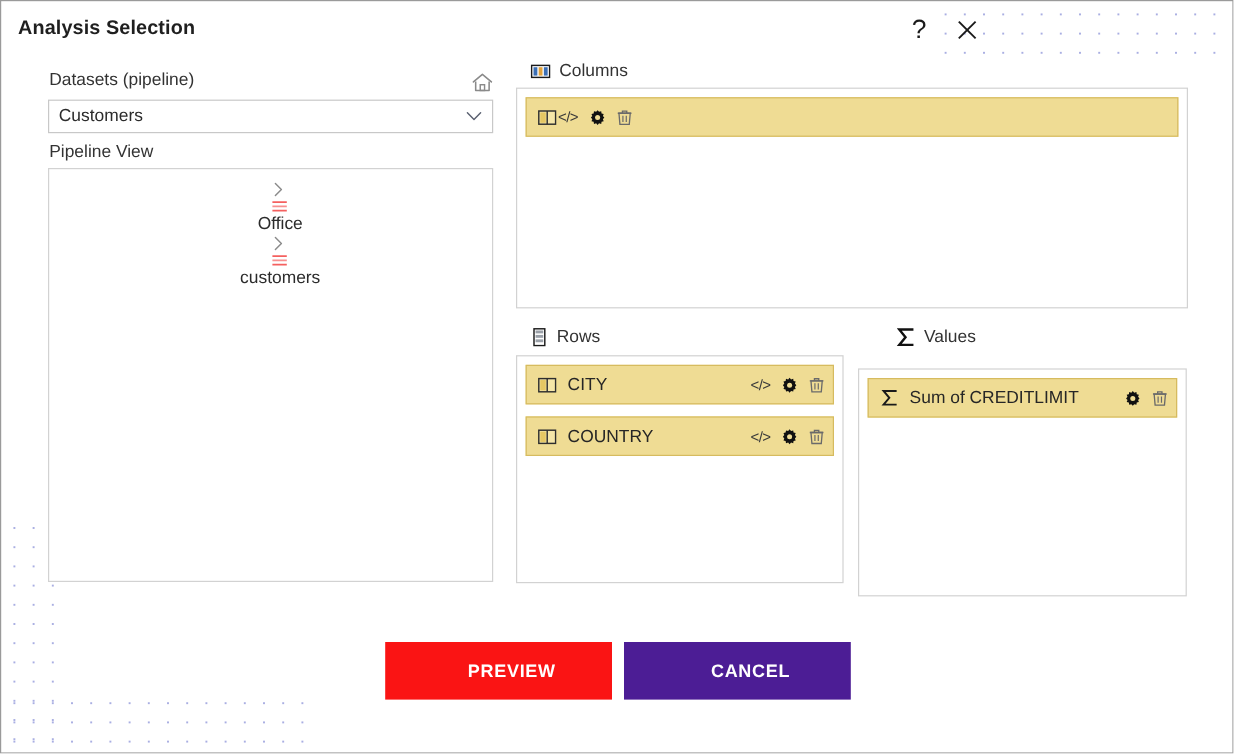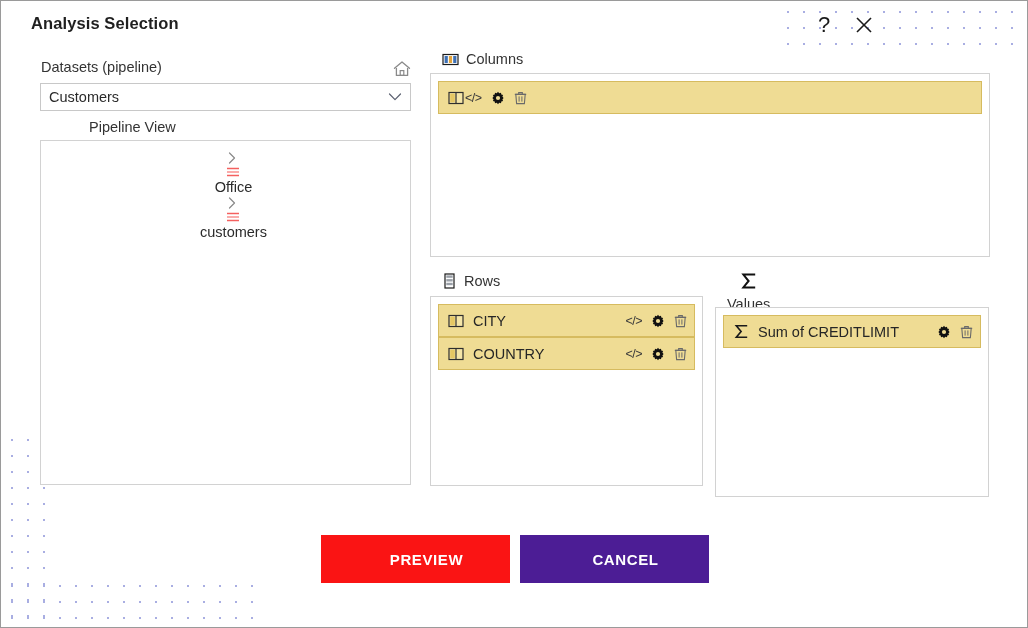--- a/index.html
+++ b/index.html
@@ -32,24 +32,23 @@
     opacity: .75;
     pointer-events: none;
   }
   #dots-tr { right: 0; top: 0; width: 250px; height: 52px; }
   #dots-bl-v { left: 0; top: 428px; width: 52px; height: 200px; }
   #dots-bl-h { left: 0; bottom: 0; width: 258px; height: 52px; }
 
   
   #title-bar {
     position: absolute;
-    left: 16px; top: 0;
+    left: 0; top: 0;
     width: 832px;
     height: 48px;
-    padding-left: 42px;
   }
   #page-title {
     position: absolute;
     left: 14px;
     top: 13px;
     font-size: 16.5px;
     font-weight: bold;
     color: #1f1f1f;
     letter-spacing: .1px;
   }
@@ -106,21 +105,21 @@
     font-size: 14.5px;
     color: #2b2b2b;
   }
   #dataset-select-chevron {
     width: 30px;
     display: flex;
     align-items: center;
     justify-content: center;
   }
 
-  #pipeline-view-label { position: absolute; left: 40px; top: 118px; margin-left: 48px; }
+  #pipeline-view-label { position: absolute; left: 40px; top: 118px; }
 
   #pipeline-tree {
     position: absolute;
     left: 39px;
     top: 139px;
     width: 371px;
     height: 345px;
     box-sizing: border-box;
     border: 1px solid #d2d2d2;
     background: #ffffff;
@@ -180,36 +179,36 @@
     background: #ffffff;
     padding: 7px;
   }
 
   #columns-header { left: 429px; top: 50px; }
   #columns-zone   { left: 429px; top: 72px; width: 560px; height: 184px; }
 
   #rows-header { left: 429px; top: 272px; }
   #rows-zone   { left: 429px; top: 295px; width: 273px; height: 190px; }
 
-  #values-header { left: 714px; top: 272px; flex-direction: column; }
+  #values-header { left: 734px; top: 272px; }
   #values-zone   { left: 714px; top: 306px; width: 274px; height: 190px; }
 
   
   .chip {
     box-sizing: border-box;
     height: 33px;
     background: #efdc94;
     border: 1px solid #d3b košt;
     border: 1px solid #d6bb5f;
     display: flex;
     align-items: center;
     padding: 0 7px 0 8px;
     cursor: pointer;
   }
-  .chip + .chip { }
+  .chip + .chip { margin-top: 10px; }
   .chip-icon {
     display: flex;
     align-items: center;
     justify-content: center;
     width: 18px;
     flex: none;
   }
   .chip-label {
     flex: 1;
     font-size: 14.5px;

